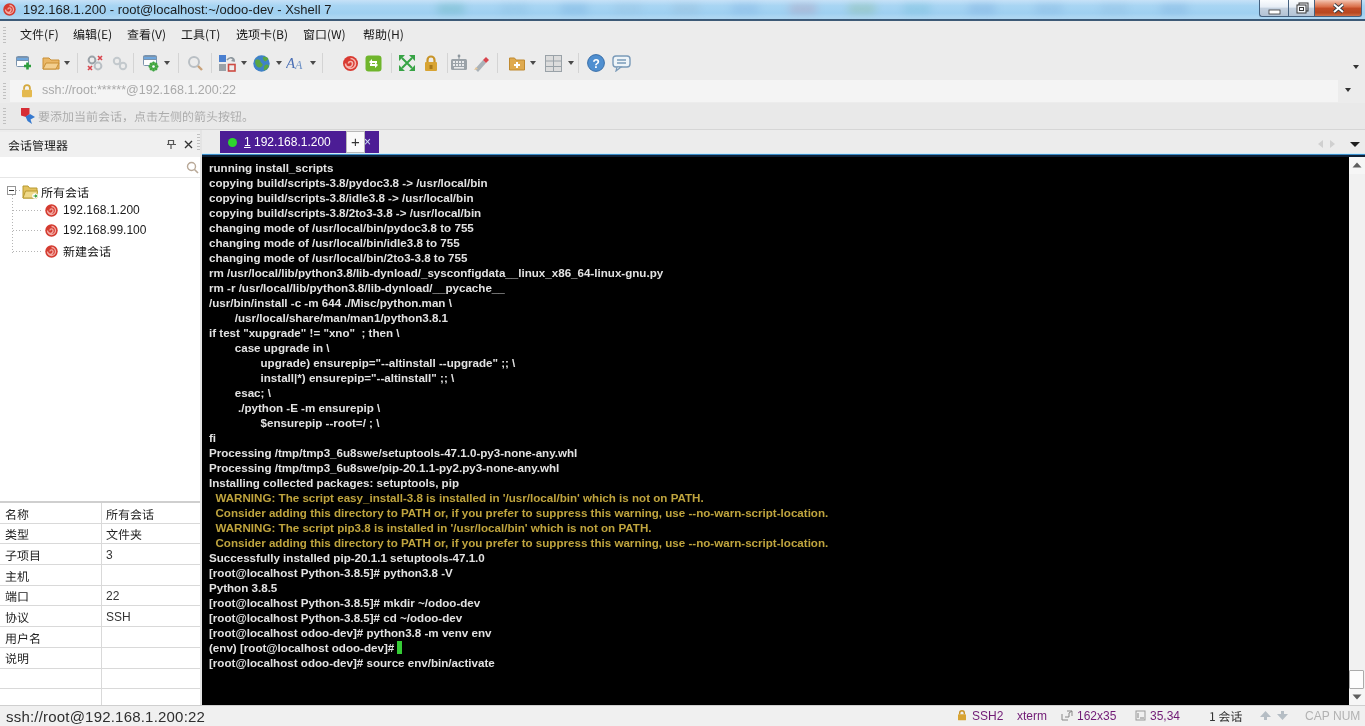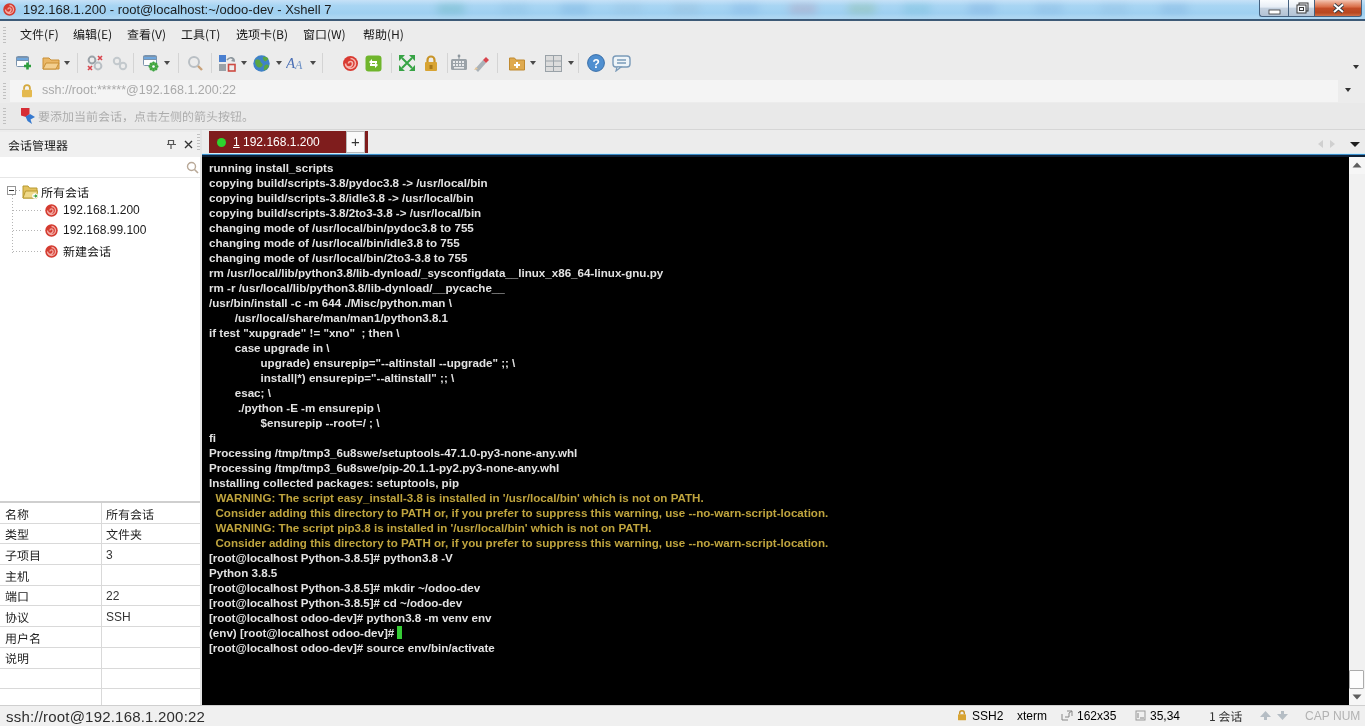--- a/index.html
+++ b/index.html
@@ -30,39 +30,39 @@
 .dd { width:0; height:0; border-left:3.5px solid transparent; border-right:3.5px solid transparent; border-top:4px solid #4a4a4a; }
 .tsep { top:53px; width:1px; height:20px; background:#d4d4d4; }
 #pcol { position:absolute; left:101px; top:503px; width:1px; height:202px; background:#d9d9d9; }
 .ptxt { font-size:12px; color:#333; }
 #splitline { position:absolute; left:200px; top:130px; width:2px; height:575px; background:#e4e4e4; }
 .dotl { background-image:repeating-linear-gradient(90deg,#b5b5b5 0 1px,transparent 1px 3px); }
 .dotv { background-image:repeating-linear-gradient(#b5b5b5 0 1px,transparent 1px 3px); }
 
 #tabbar { position:absolute; left:202px; top:130px; width:1163px; height:27px; background:#ececec; }
 #tabline { position:absolute; left:202px; top:153px; width:1163px; height:4px; background:linear-gradient(#d3ecf6 0 25%,#3a8cc9 25% 60%,#0d2036 60% 100%); }
-#tab1 { position:absolute; left:209px; top:131px; width:159px; height:23px; background:#7f1d1d; }
+#tab1 { position:absolute; left:220px; top:131px; width:159px; height:23px; background:#4c1d95; }
 #tab1 .dot { position:absolute; left:8px; top:7px; width:9px; height:9px; border-radius:50%; background:#2ed32e; }
 #tab1 .lbl { position:absolute; left:24px; top:4px; font-size:12px; color:#fff; }
 #tab1 .tx { position:absolute; right:8px; top:4px; font-size:12px; color:#cfe4f6; }
 #tabplus { position:absolute; left:346px; top:131px; width:19px; height:22px; background:#fafafa; border:1px solid #b9b9b9; color:#333;
   font-size:15px; text-align:center; line-height:20px; }
 .tbarrow { position:absolute; width:0; height:0; }
 
 #terminal { position:absolute; left:202px; top:157px; width:1147px; height:548px; background:#000; }
 #termtext { position:absolute; left:209px; top:160px; font-family:Liberation Sans, sans-serif; font-size:11.6px; font-weight:bold; color:#e2e2e2; }
 .tl { height:15px; line-height:15px; white-space:pre; }
 .tl.y { color:#bfa43e; }
 .cur { background:#35cc35; padding:0 1px; margin-left:-0.5px; }
 #scrollbar { position:absolute; left:1349px; top:157px; width:16px; height:548px; background:#f1f1f1; }
 #sthumb { position:absolute; left:1349px; top:670px; width:15px; height:19px; background:#fdfdfd; border:1px solid #ababab; border-radius:1px; }
 
 #statusbar { position:absolute; left:0; top:705px; width:1365px; height:21px; background:#f0f0f0; border-top:1px solid #cfcfcf; }
 #st-left { position:absolute; left:6px; top:708px; font-size:15px; color:#2e2e2e; letter-spacing:0.2px; }
-.stx { top:709px; font-size:12px; color:#000000; }
+.stx { top:709px; font-size:12px; color:#701a75; }
 .stx.grey { color:#b2b2b2; }
 .grip { width:3px; background-image:repeating-linear-gradient(#c0c0c0 0 1px,transparent 1px 3px); }
 </style></head><body>
 <div id="win">
  <div id="titlebar"></div>
  <div class="smu" style="left:437px;background:#3e9e96"></div>
     <div class="smu" style="left:500px;background:#7fb4d8"></div>
     <div class="smu" style="left:560px;background:#5e9ad0"></div>
     <div class="smu" style="left:614px;background:#8fb6d4"></div>
     <div class="smu" style="left:672px;background:#90aec8"></div>
@@ -383,20 +383,21 @@
 <div class="tl w">         ./python -E -m ensurepip \</div>
 <div class="tl w">                $ensurepip --root=/ ; \</div>
 <div class="tl w">fi</div>
 <div class="tl w">Processing /tmp/tmp3_6u8swe/setuptools-47.1.0-py3-none-any.whl</div>
 <div class="tl w">Processing /tmp/tmp3_6u8swe/pip-20.1.1-py2.py3-none-any.whl</div>
 <div class="tl w">Installing collected packages: setuptools, pip</div>
 <div class="tl y">  WARNING: The script easy_install-3.8 is installed in '/usr/local/bin' which is not on PATH.</div>
 <div class="tl y">  Consider adding this directory to PATH or, if you prefer to suppress this warning, use --no-warn-script-location.</div>
 <div class="tl y">  WARNING: The script pip3.8 is installed in '/usr/local/bin' which is not on PATH.</div>
 <div class="tl y">  Consider adding this directory to PATH or, if you prefer to suppress this warning, use --no-warn-script-location.</div>
+<div class="tl w">Successfully installed pip-20.1.1 setuptools-47.1.0</div>
 <div class="tl w">[root@localhost Python-3.8.5]# python3.8 -V</div>
 <div class="tl w">Python 3.8.5</div>
 <div class="tl w">[root@localhost Python-3.8.5]# mkdir ~/odoo-dev</div>
 <div class="tl w">[root@localhost Python-3.8.5]# cd ~/odoo-dev</div>
 <div class="tl w">[root@localhost odoo-dev]# python3.8 -m venv env</div>
 <div class="tl w">(env) [root@localhost odoo-dev]# <span class="cur">&nbsp;</span></div>
 <div class="tl w">[root@localhost odoo-dev]# source env/bin/activate</div>
  </div>
  <div id="scrollbar"></div>
  <div class="abs" style="left:1349px;top:157px;width:16px;height:17px;background:#f6f6f6"></div>

